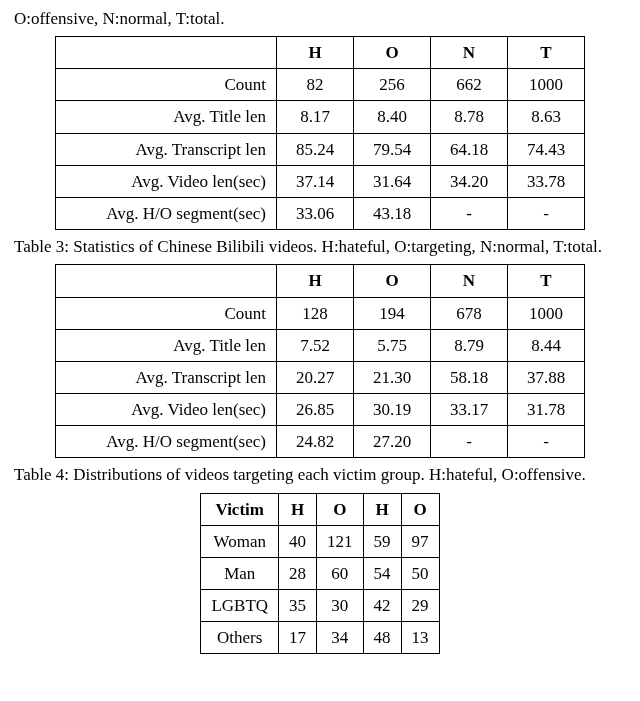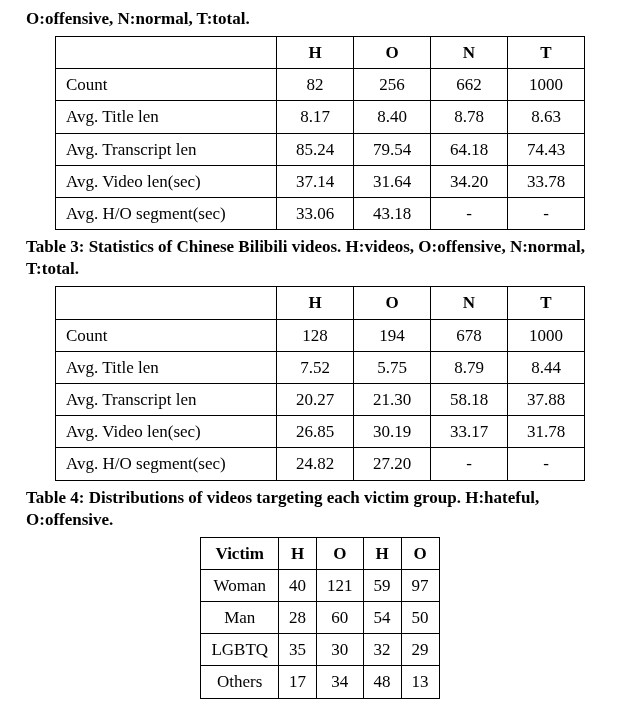--- a/index.html
+++ b/index.html
@@ -6,40 +6,40 @@
     font-family: "Times New Roman", Times, serif;
     margin: 0;
     padding: 4px 10px 10px 10px;
     width: 640px;
     box-sizing: border-box;
     font-size: 17px;
     color: #000;
     background: #fff;
   }
   .caption {
-    font-weight: bold;
-    margin: 4px 0 6px 16px;
+    font-weight: normal;
+    margin: 4px 0 6px 4px;
     line-height: 1.3;
   }
   table {
     border-collapse: collapse;
     margin: 0 auto 6px auto;
   }
   td, th {
     border: 1px solid #000;
     padding: 2px 10px;
     text-align: center;
     font-weight: normal;
     line-height: 1.6;
   }
   th {
     font-weight: bold;
   }
   .rowlabel {
-    text-align: left;
+    text-align: right;
   }
   .table-wide td, .table-wide th {
     min-width: 56px;
   }
   .table-wide .rowlabel {
     width: 200px;
   }
 </style>
 </head>
 <body>
@@ -86,21 +86,21 @@
   <tr>
     <td class="rowlabel">Avg. H/O segment(sec)</td>
     <td>33.06</td>
     <td>43.18</td>
     <td>-</td>
     <td>-</td>
   </tr>
 </tbody>
   </table>
 
-<div class="caption">Table 3: Statistics of Chinese Bilibili videos. H:videos, O:offensive, N:normal, T:total.</div>
+<div class="caption">Table 3: Statistics of Chinese Bilibili videos. H:hateful, O:targeting, N:normal, T:total.</div>
 
 <table class="table-wide">
   <tbody>
       <tr>
     <th class="rowlabel"></th>
     <th>H</th>
     <th>O</th>
     <th>N</th>
     <th>T</th>
   </tr>
@@ -164,21 +164,21 @@
     <td>Man</td>
     <td>28</td>
     <td>60</td>
     <td>54</td>
     <td>50</td>
   </tr>
   <tr>
     <td>LGBTQ</td>
     <td>35</td>
     <td>30</td>
-    <td>32</td>
+    <td>42</td>
     <td>29</td>
   </tr>
   <tr>
     <td>Others</td>
     <td>17</td>
     <td>34</td>
     <td>48</td>
     <td>13</td>
   </tr>
 </tbody>

